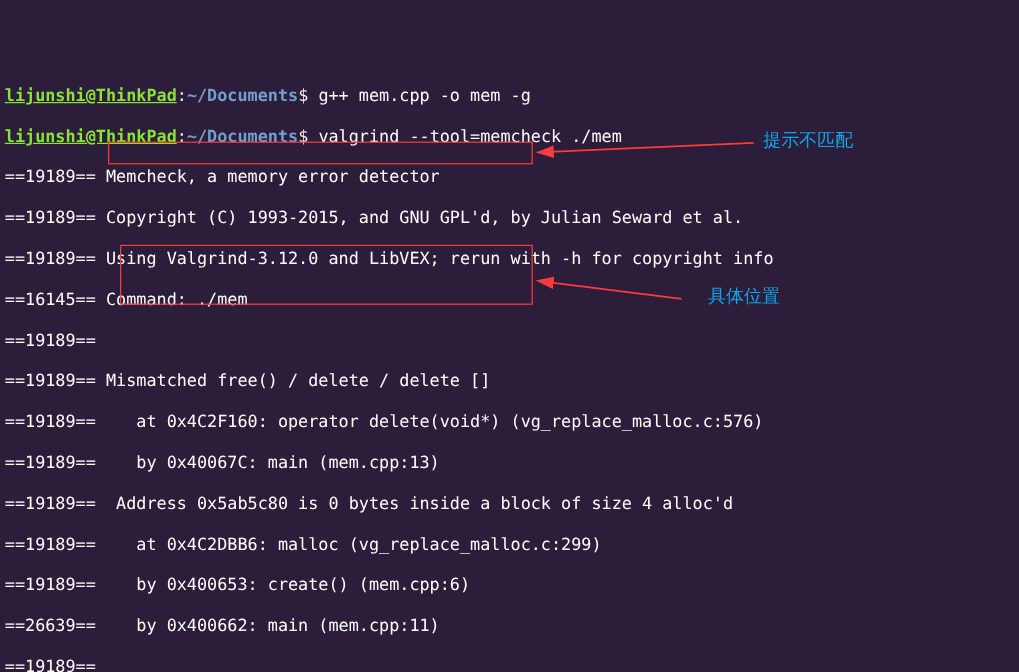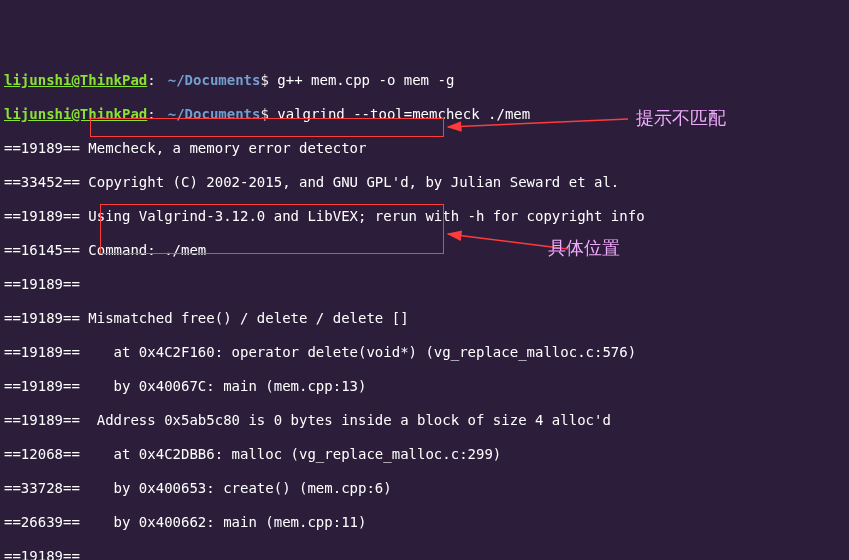--- a/index.html
+++ b/index.html
@@ -12,21 +12,21 @@
     color: #d0d0d0;
     white-space: pre;
     overflow: hidden;
     width: 849px;
     height: 560px;
     box-sizing: border-box;
     position: relative;
   }
   .line { display: block; }
   .green-bold { color: #8ae234; font-weight: bold; text-decoration: underline; }
-  .blue-bold { color: #729fcf; font-weight: bold; margin-left: 12px; }
+  .blue-bold { color: #729fcf; font-weight: bold; }
   .white { color: #eeeeec; }
   .plain { color: #ffffff; }
   .box1 {
     position: absolute;
     border: 1px solid #ff3b3b;
     left: 90px;
     top: 118px;
     width: 352px;
     height: 17px;
     pointer-events: none;
@@ -47,46 +47,46 @@
     pointer-events: none;
   }
   .arrow2 {
     position: absolute;
     left: 443px;
     top: 225px;
     pointer-events: none;
   }
   .anno {
     position: absolute;
-    color: #f0abfc;
-    font-family: Liberation Serif, serif;
-    font-size: 18px;
+    color: #0ea5e9;
+    font-family: Liberation Mono, monospace;
+    font-size: 15px;
     white-space: nowrap;
   }
   .anno1 { left: 636px; top: 110px; }
-  .anno2 { left: 548px; top: 240px; }
+  .anno2 { left: 590px; top: 240px; }
 </style>
 </head>
 <body>
 
 
 
 <span class="line"><span class="green-bold">lijunshi@ThinkPad</span><span class="white">:</span><span class="blue-bold">~/Documents</span><span class="white">$ </span><span class="plain">g++ mem.cpp -o mem -g</span></span>
 <span class="line"><span class="green-bold">lijunshi@ThinkPad</span><span class="white">:</span><span class="blue-bold">~/Documents</span><span class="white">$ </span><span class="plain">valgrind --tool=memcheck ./mem</span></span>
 <span class="line plain">==19189== Memcheck, a memory error detector</span>
-<span class="line plain">==33452== Copyright (C) 2002-2015, and GNU GPL'd, by Julian Seward et al.</span>
+<span class="line plain">==19189== Copyright (C) 1993-2015, and GNU GPL'd, by Julian Seward et al.</span>
 <span class="line plain">==19189== Using Valgrind-3.12.0 and LibVEX; rerun with -h for copyright info</span>
 <span class="line plain">==16145== Command: ./mem</span>
 <span class="line plain">==19189== </span>
 <span class="line plain">==19189== Mismatched free() / delete / delete []</span>
 <span class="line plain">==19189==    at 0x4C2F160: operator delete(void*) (vg_replace_malloc.c:576)</span>
 <span class="line plain">==19189==    by 0x40067C: main (mem.cpp:13)</span>
 <span class="line plain">==19189==  Address 0x5ab5c80 is 0 bytes inside a block of size 4 alloc'd</span>
-<span class="line plain">==12068==    at 0x4C2DBB6: malloc (vg_replace_malloc.c:299)</span>
-<span class="line plain">==33728==    by 0x400653: create() (mem.cpp:6)</span>
+<span class="line plain">==19189==    at 0x4C2DBB6: malloc (vg_replace_malloc.c:299)</span>
+<span class="line plain">==19189==    by 0x400653: create() (mem.cpp:6)</span>
 <span class="line plain">==26639==    by 0x400662: main (mem.cpp:11)</span>
 <span class="line plain">==19189== </span>
 
 
 
 
 
 
 
 

